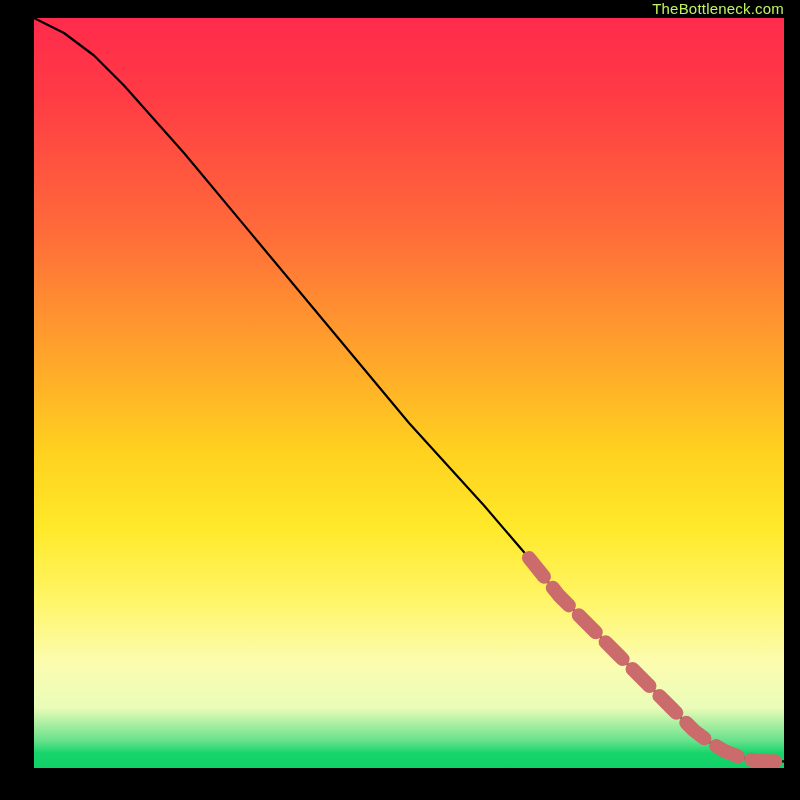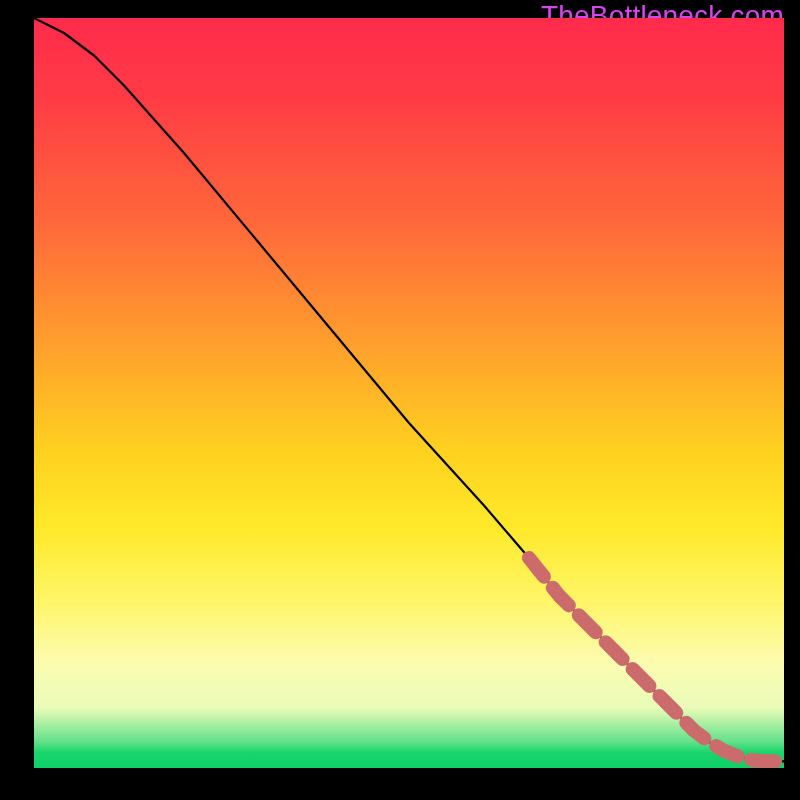--- a/index.html
+++ b/index.html
@@ -37,22 +37,22 @@
       #e9fcb8 92%,
       #62e08a 96.5%,
       #17d56a 98%,
       #0fd168 100%
     );
   }
   .watermark {
     position: absolute;
     top: 0px;
     right: 16px;
-    color: #d946ef;
-    font-size: 28px;
+    color: #bef264;
+    font-size: 15px;
     font-weight: 500;
     letter-spacing: 0.2px;
     user-select: none;
   }
   svg.curve-layer {
     position: absolute;
     left: 0;
     top: 0;
     width: 750px;
     height: 750px;

